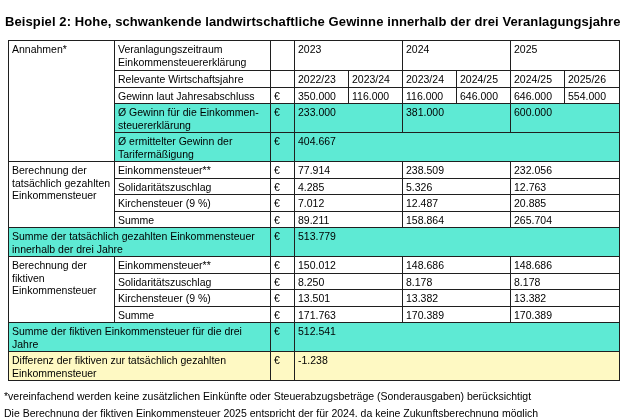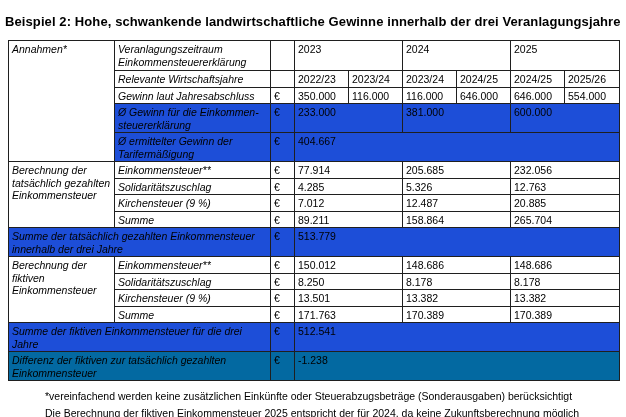--- a/index.html
+++ b/index.html
@@ -24,33 +24,32 @@
     margin: 11px 0 0 8px;
   }
   table.tax td {
     border: 1px solid #1f1f1f;
     font-size: 10.5px;
     line-height: 12.5px;
     padding: 2px 3px 1px 3px;
     vertical-align: top;
     overflow: hidden;
   }
-  .lbl  { text-align: left; font-style: italic; }
+  .lbl  { text-align: left; }
   .ctr  { }
-  .g1   { background: #1d4ed8; }
-  .g2   { background: #0369a1; margin-left: 25px; }
+  .g1   { background: #5eead4; }
+  .g2   { background: #fef9c3; margin-left: 25px; }
   .hdr2line  { height: 26px; }
   .row2line  { height: 25px; }
   .footnotes {
     margin: 7px 0 0 4px;
   }
   .footnote {
     font-size: 10.5px;
     line-height: 17px;
-    margin-left: 41px;
   }
 </style>
 </head>
 <body>
 
 <div class="title">Beispiel 2: Hohe, schwankende landwirtschaftliche Gewinne innerhalb der drei Veranlagungsjahre</div>
 
 <table class="tax">
   <colgroup>
     <col style="width:106px">
@@ -108,21 +107,21 @@
     <td class="lbl g1 row2line">Ø ermittelter Gewinn der Tarifermäßigung</td>
     <td class="ctr g1">€</td>
     <td class="ctr g1" colspan="6">404.667</td>
   </tr>
 
   <tr>
     <td class="lbl" rowspan="4">Berechnung der tatsächlich gezahlten Einkommensteuer</td>
     <td class="lbl">Einkommensteuer**</td>
     <td class="ctr">€</td>
     <td class="ctr" colspan="2">77.914</td>
-    <td class="ctr" colspan="2">205.685</td>
+    <td class="ctr" colspan="2">238.509</td>
     <td class="ctr" colspan="2">232.056</td>
   </tr>
   <tr>
     <td class="lbl">Solidaritätszuschlag</td>
     <td class="ctr">€</td>
     <td class="ctr" colspan="2">4.285</td>
     <td class="ctr" colspan="2">5.326</td>
     <td class="ctr" colspan="2">12.763</td>
   </tr>
   <tr>

